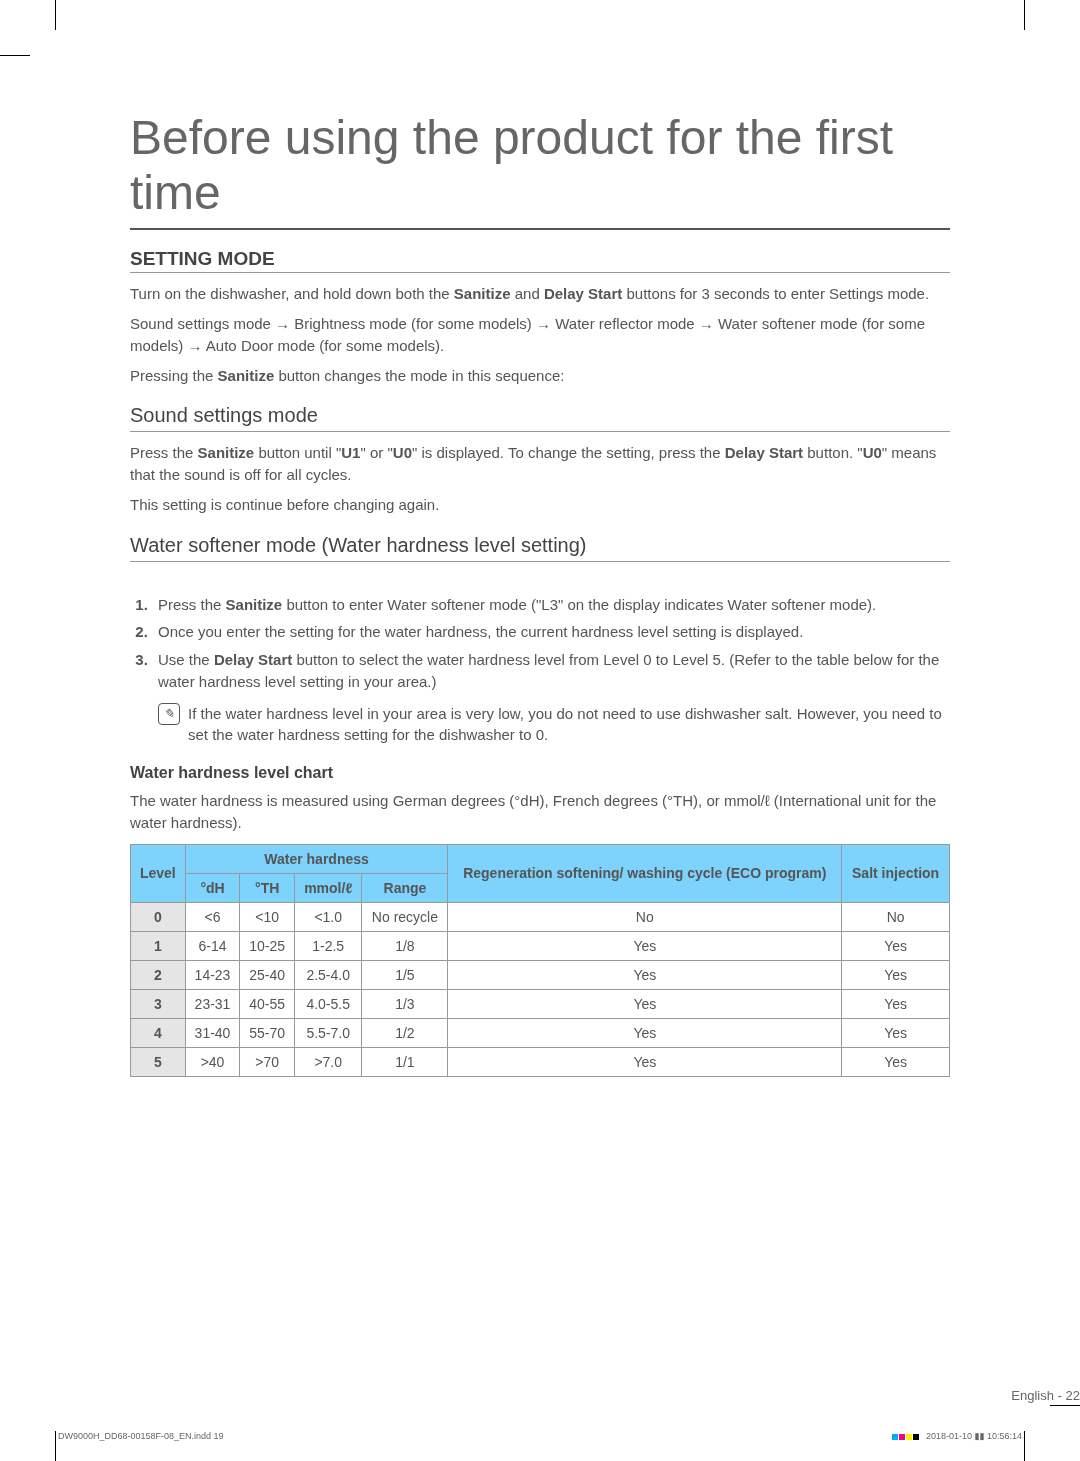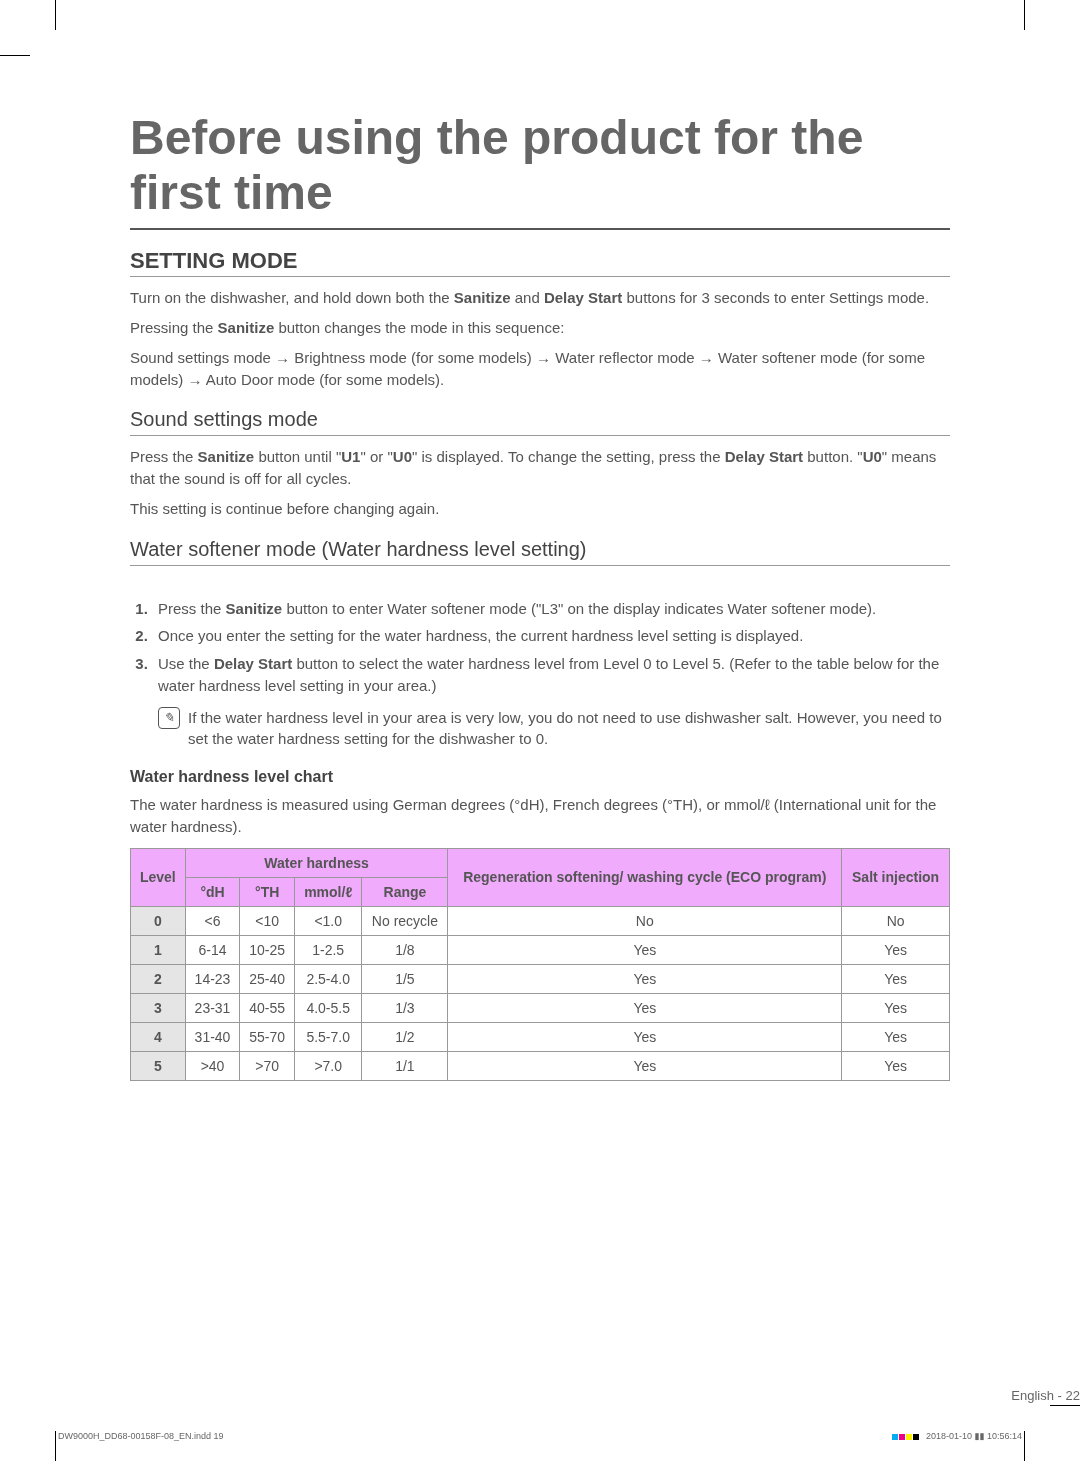--- a/index.html
+++ b/index.html
@@ -61,29 +61,29 @@
     .crop-mark-br2 {
       position: absolute;
       bottom: 55px;
       right: 0;
       width: 30px;
       height: 1px;
       background: #000;
     }
     h1 {
       font-size: 48px;
-      font-weight: 700;
+      font-weight: 400;
       color: #666;
       border-bottom: 2px solid #555;
       padding-bottom: 8px;
       margin-bottom: 18px;
       line-height: 1.15;
     }
     h2 {
-      font-size: 22px;
+      font-size: 19px;
       font-weight: bold;
       color: #444;
       margin-bottom: 10px;
       border-bottom: 1px solid #999;
       padding-bottom: 2px;
     }
     h3 {
       font-size: 20px;
       font-weight: normal;
       color: #444;
@@ -151,21 +151,21 @@
       margin-top: 10px;
     }
     th, td {
       border: 1px solid #999;
       padding: 6px 8px;
       font-size: 14px;
       text-align: center;
       color: #555;
     }
     th {
-      background: #f0abfc;
+      background: #7dd3fc;
       font-weight: bold;
     }
     .level-col {
       background: #e5e5e5;
       font-weight: bold;
     }
     .footer-center {
       position: absolute;
       bottom: 58px;
       left: 0;
@@ -213,25 +213,25 @@
 <div class="page">
 
   <h1>Before using the product for the first time</h1>
 
   <h2>SETTING MODE</h2>
 
   <p>
     <span>Turn on the dishwasher, and hold down both the </span><b>Sanitize</b><span> and </span><b>Delay Start</b><span> buttons for 3 seconds to enter Settings mode.</span>
   </p>
 
+  <p>Sound settings mode → Brightness mode (for some models) → Water reflector mode → Water softener mode (for some models) → Auto Door mode (for some models).</p>
+
   <p>
     <span>Pressing the </span><b>Sanitize</b><span> button changes the mode in this sequence:</span>
   </p>
-
-  <p>Sound settings mode → Brightness mode (for some models) → Water reflector mode → Water softener mode (for some models) → Auto Door mode (for some models).</p>
 
   <h3>Sound settings mode</h3>
 
   <p>
     <span>Press the </span><b>Sanitize</b><span> button until "</span><b>U1</b><span>" or "</span><b>U0</b><span>" is displayed. To change the setting, press the </span><b>Delay Start</b><span> button. "</span><b>U0</b><span>" means that the sound is off for all cycles.</span>
   </p>
 
   <p>This setting is continue before changing again.</p>
 
   <h3>Water softener mode (Water hardness level setting)</h3>

